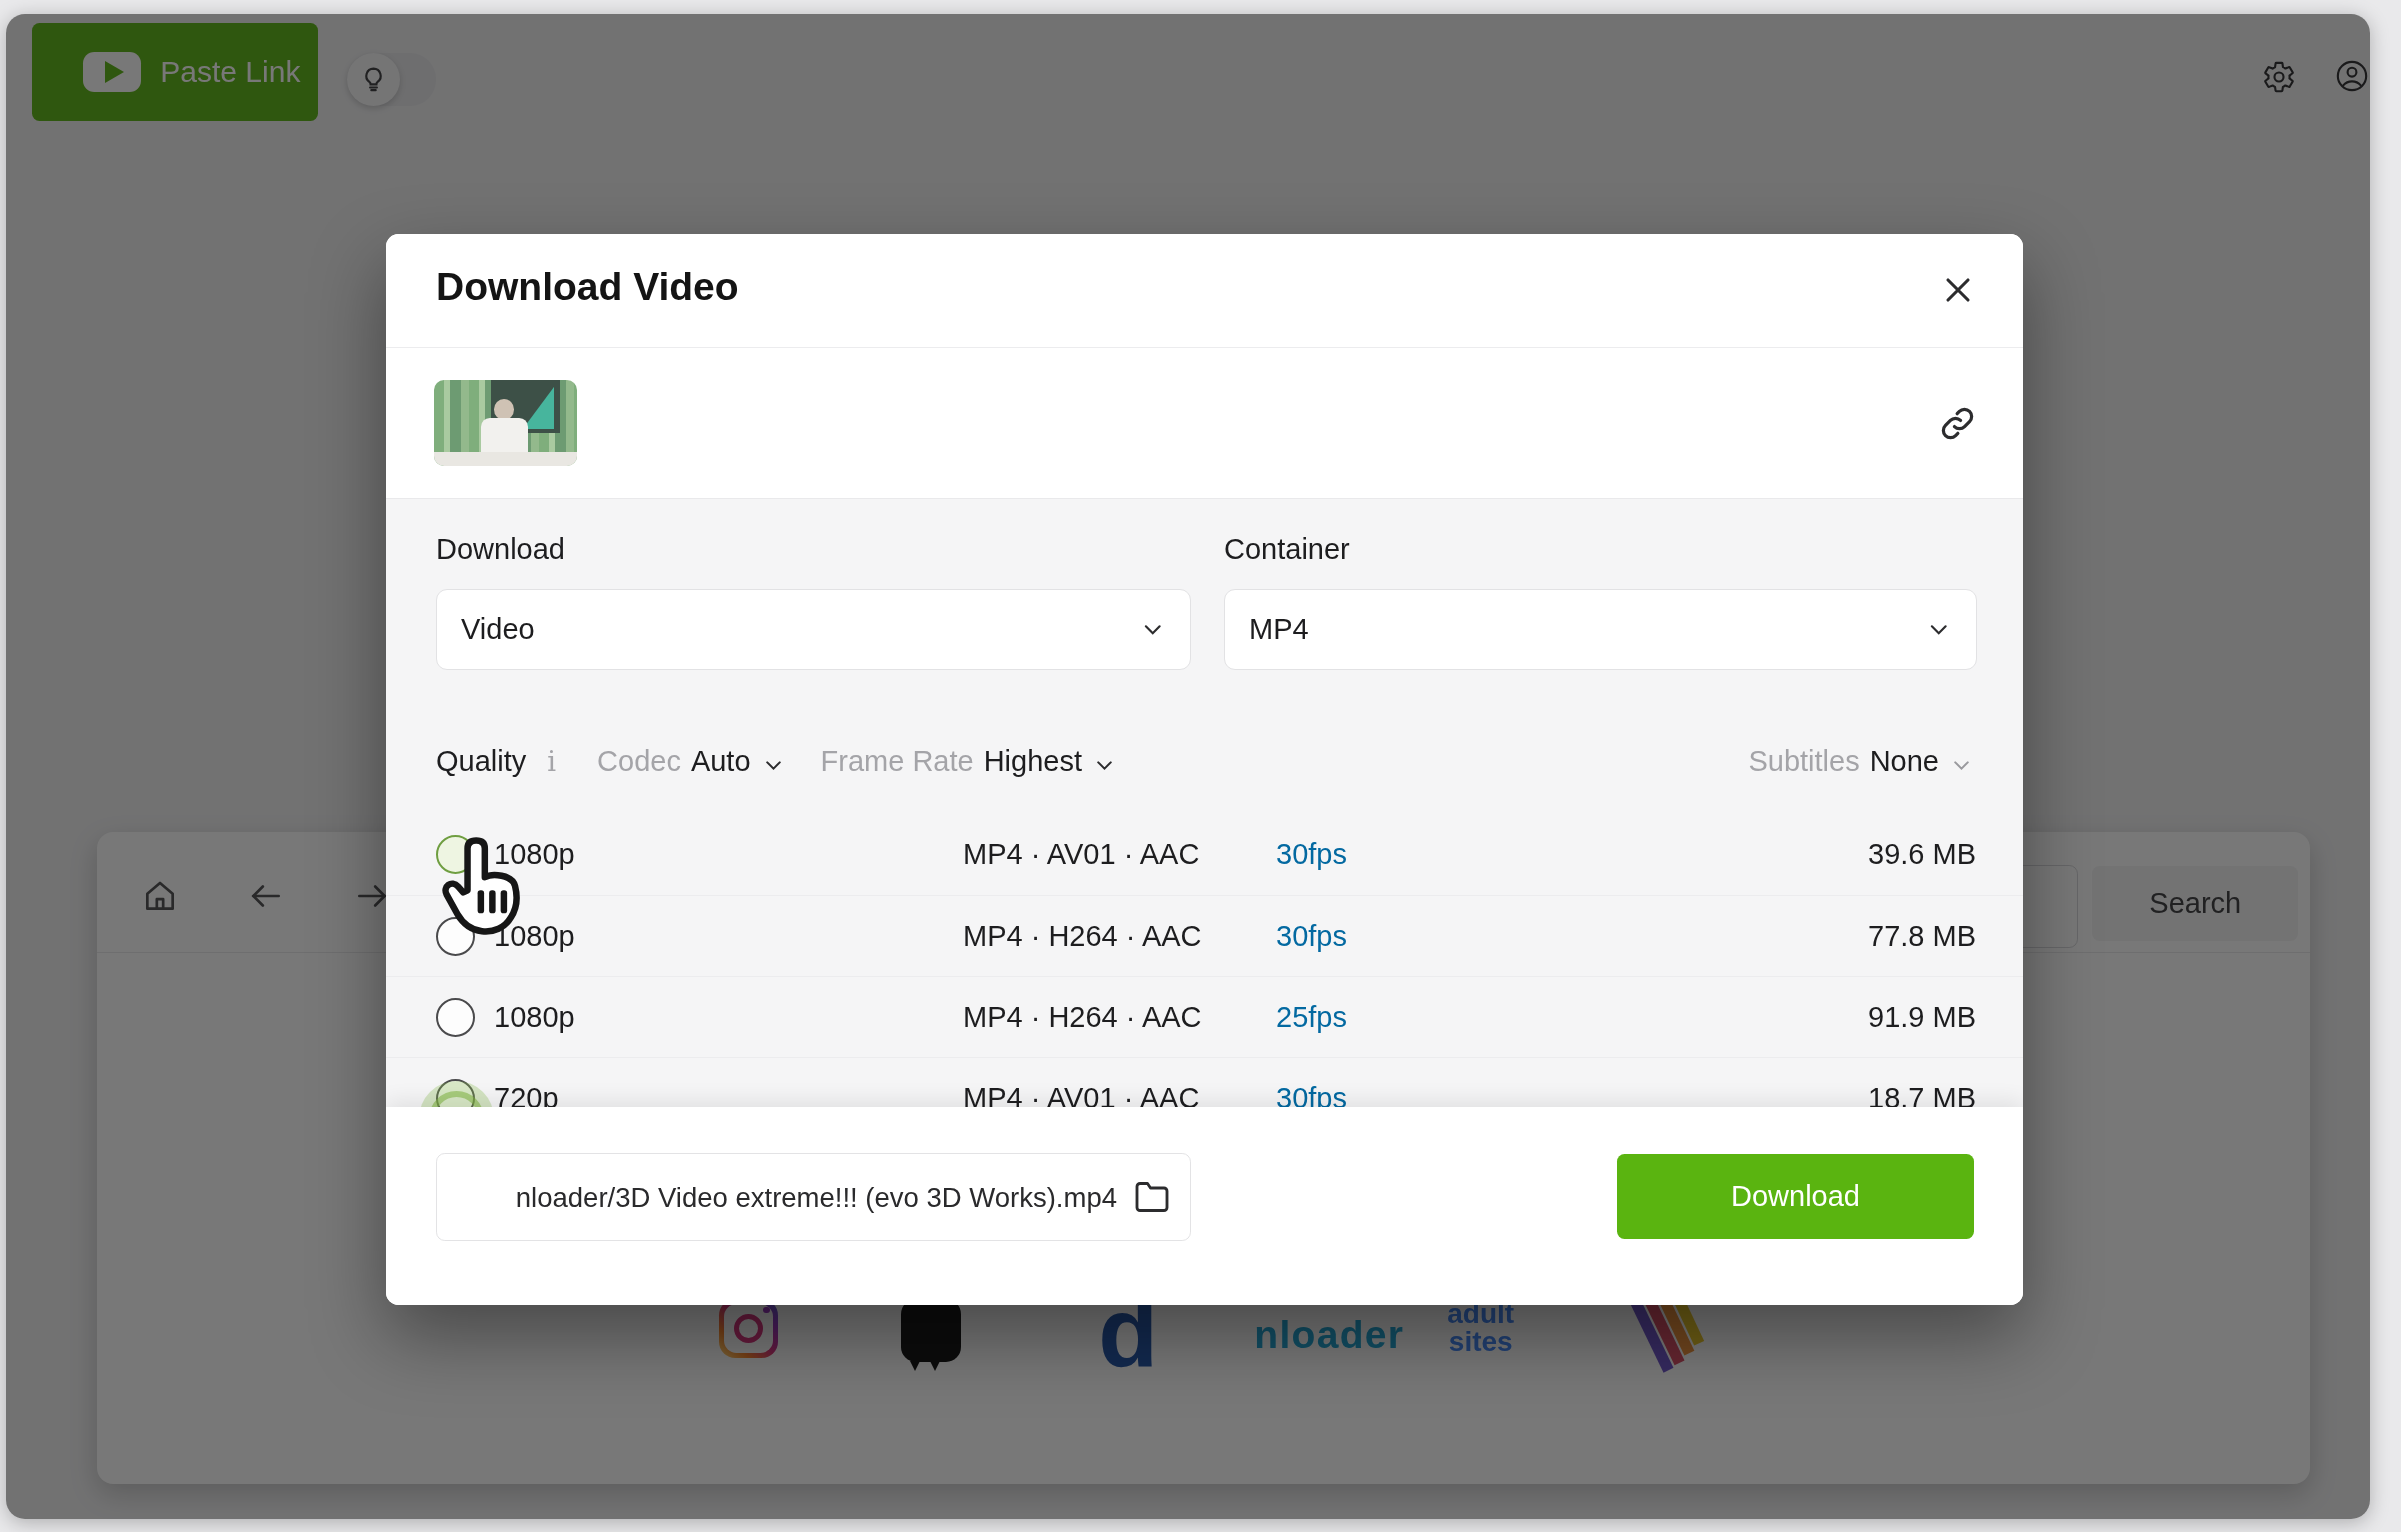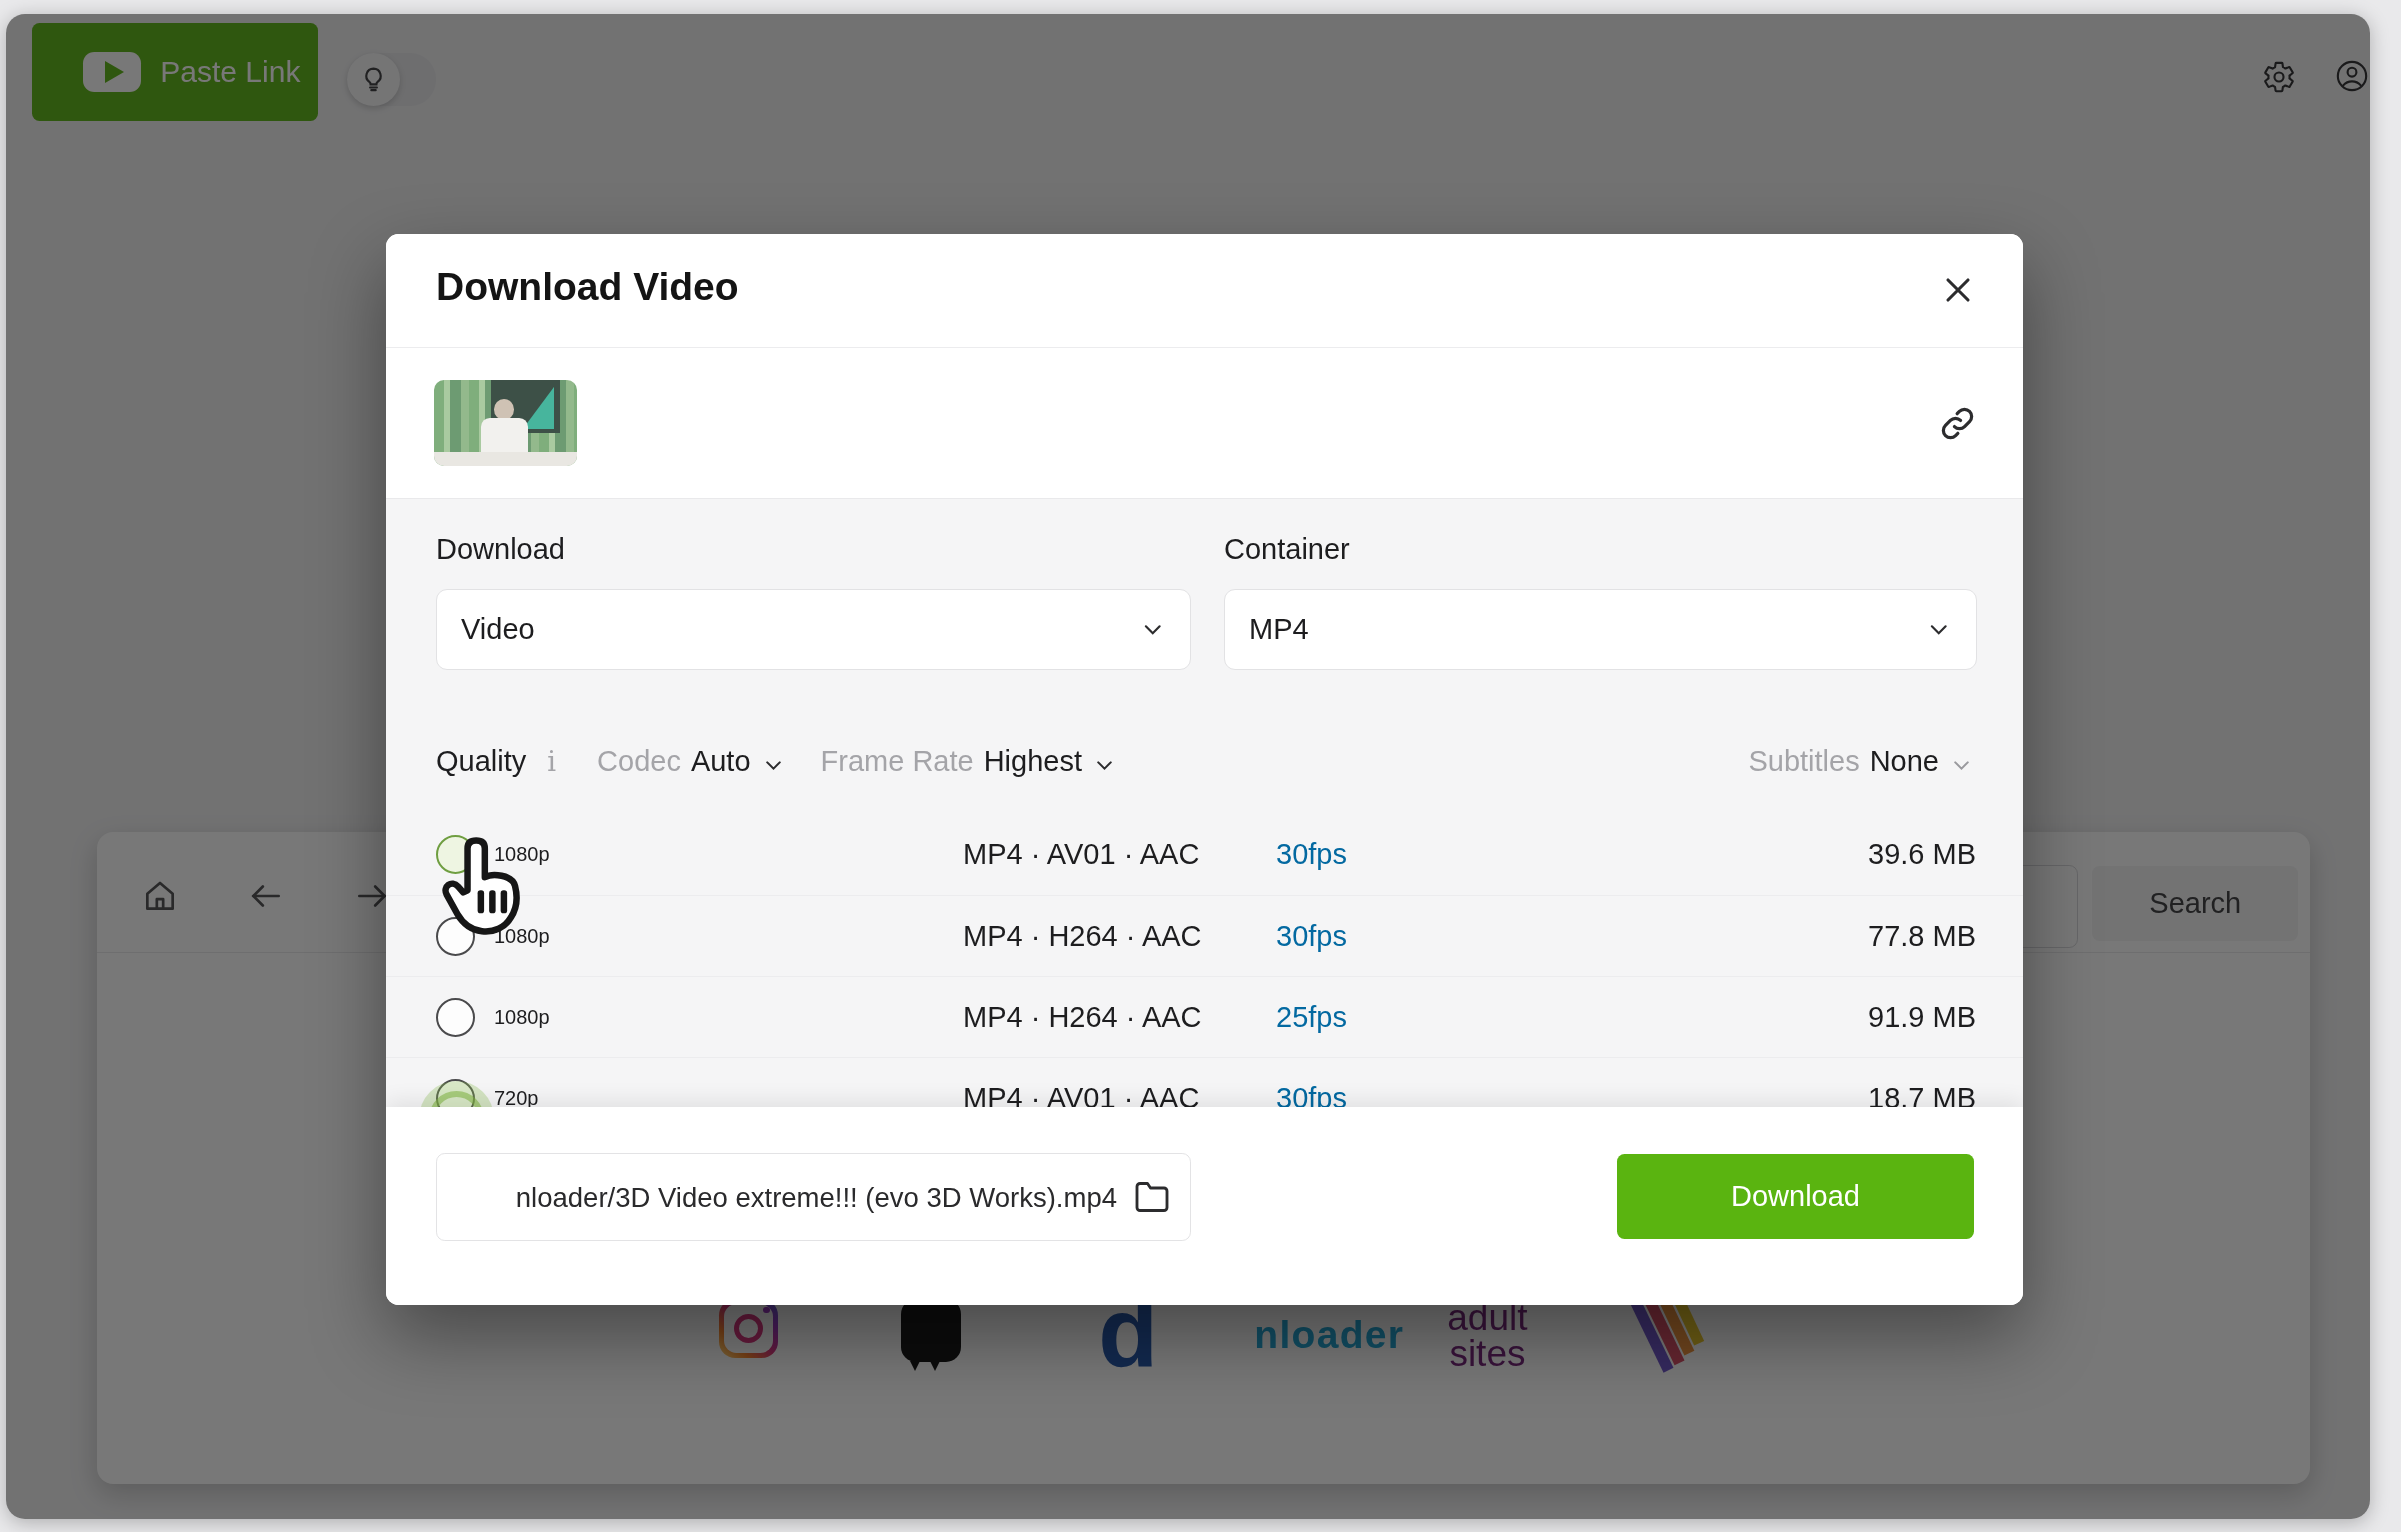--- a/index.html
+++ b/index.html
@@ -47,21 +47,21 @@
            background:linear-gradient(45deg,#feda75,#fa7e1e,#d62976,#962fbf,#4f5bd5); }
   .insta .inner { position:absolute; inset:5px; border-radius:12.5px; background:#fff; }
   .insta .lens { position:absolute; inset:15px; border-radius:50%; border:5px solid #d62976; }
   .insta .dot { position:absolute; right:8.8px; top:8.1px; width:6.3px; height:6.3px; border-radius:50%; background:#962fbf; }
   .blackapp { left:804px; top:0; width:60px; height:63px; background:#0b0b0b; border-radius:15px; }
   .blackapp:before, .blackapp:after { content:""; position:absolute; bottom:-8.8px; width:0; height:0;
            border-top:10px solid #0b0b0b; border-left:5.6px solid transparent; border-right:5.6px solid transparent; }
   .blackapp:before { left:8.8px; } .blackapp:after { left:29px; }
   .dmotion { left:1001px; top:-22.5px; font-size:98px; font-weight:700; color:#1b4fa5; }
   .bili { left:1157px; top:13.8px; font-size:39px; font-weight:700; color:#17a3d3; letter-spacing:1.3px; }
-  .adult { left:1350px; top:1.3px; font-size:37px; font-weight:400; color:#701a75;
+  .adult { left:1350px; top:1.3px; font-size:28px; font-weight:700; color:#3b82f6;
            line-height:0.98; text-align:center; }
   .vlogo { left:1531px; top:-1.3px; }
 
   
   .dim-overlay { position:absolute; inset:0; background:rgba(14,14,15,0.56); z-index:50; }
 
   
   .modal { position:absolute; left:386px; top:234px; width:1637px; height:1071px; z-index:100;
            background:#ffffff; border-radius:12.5px; overflow:hidden;
            box-shadow:0 31px 75px rgba(0,0,0,.40); }
@@ -104,21 +104,21 @@
   .f-glabel { font-size:29px; color:#a4a4a8; }
   .f-gval { font-size:29px; color:#1d1d1f; }
   .f-sub { margin-left:auto; }
 
   .format-list { position:absolute; left:0; top:315px; width:100%; }
   .format-row { position:relative; height:81px; display:flex; align-items:center; }
   .format-row + .format-row { border-top:1.3px solid #ececee; }
   .radio { position:absolute; left:50px; width:39px; height:39px; border-radius:50%;
            background:#fdfdfd; border:2.5px solid #4a4a4c; cursor:pointer; }
   .radio.sel { border-color:#6f9e41; background:#eef5e2; }
-  .fq { position:absolute; left:108px; font-size:20px; color:#1d1d1f; }
+  .fq { position:absolute; left:108px; font-size:29px; color:#1d1d1f; }
   .fc { position:absolute; left:577px; font-size:29px; color:#1d1d1f; }
   .ff { position:absolute; left:890px; font-size:29px; color:#0369a1; }
   .fs { position:absolute; right:47px; font-size:29px; color:#1d1d1f; }
 
   .ripple-outer { position:absolute; left:33px; top:582px; width:75px; height:75px; border-radius:50%;
                   background:rgba(140,190,85,0.32); z-index:3; }
   .ripple-mid { position:absolute; left:43px; top:592px; width:55px; height:55px; border-radius:50%;
                 border:6.3px solid rgba(126,178,62,0.55); z-index:3; }
 
   .modal-footer { position:absolute; left:0; top:873px; width:100%; height:198px; background:#fff;

